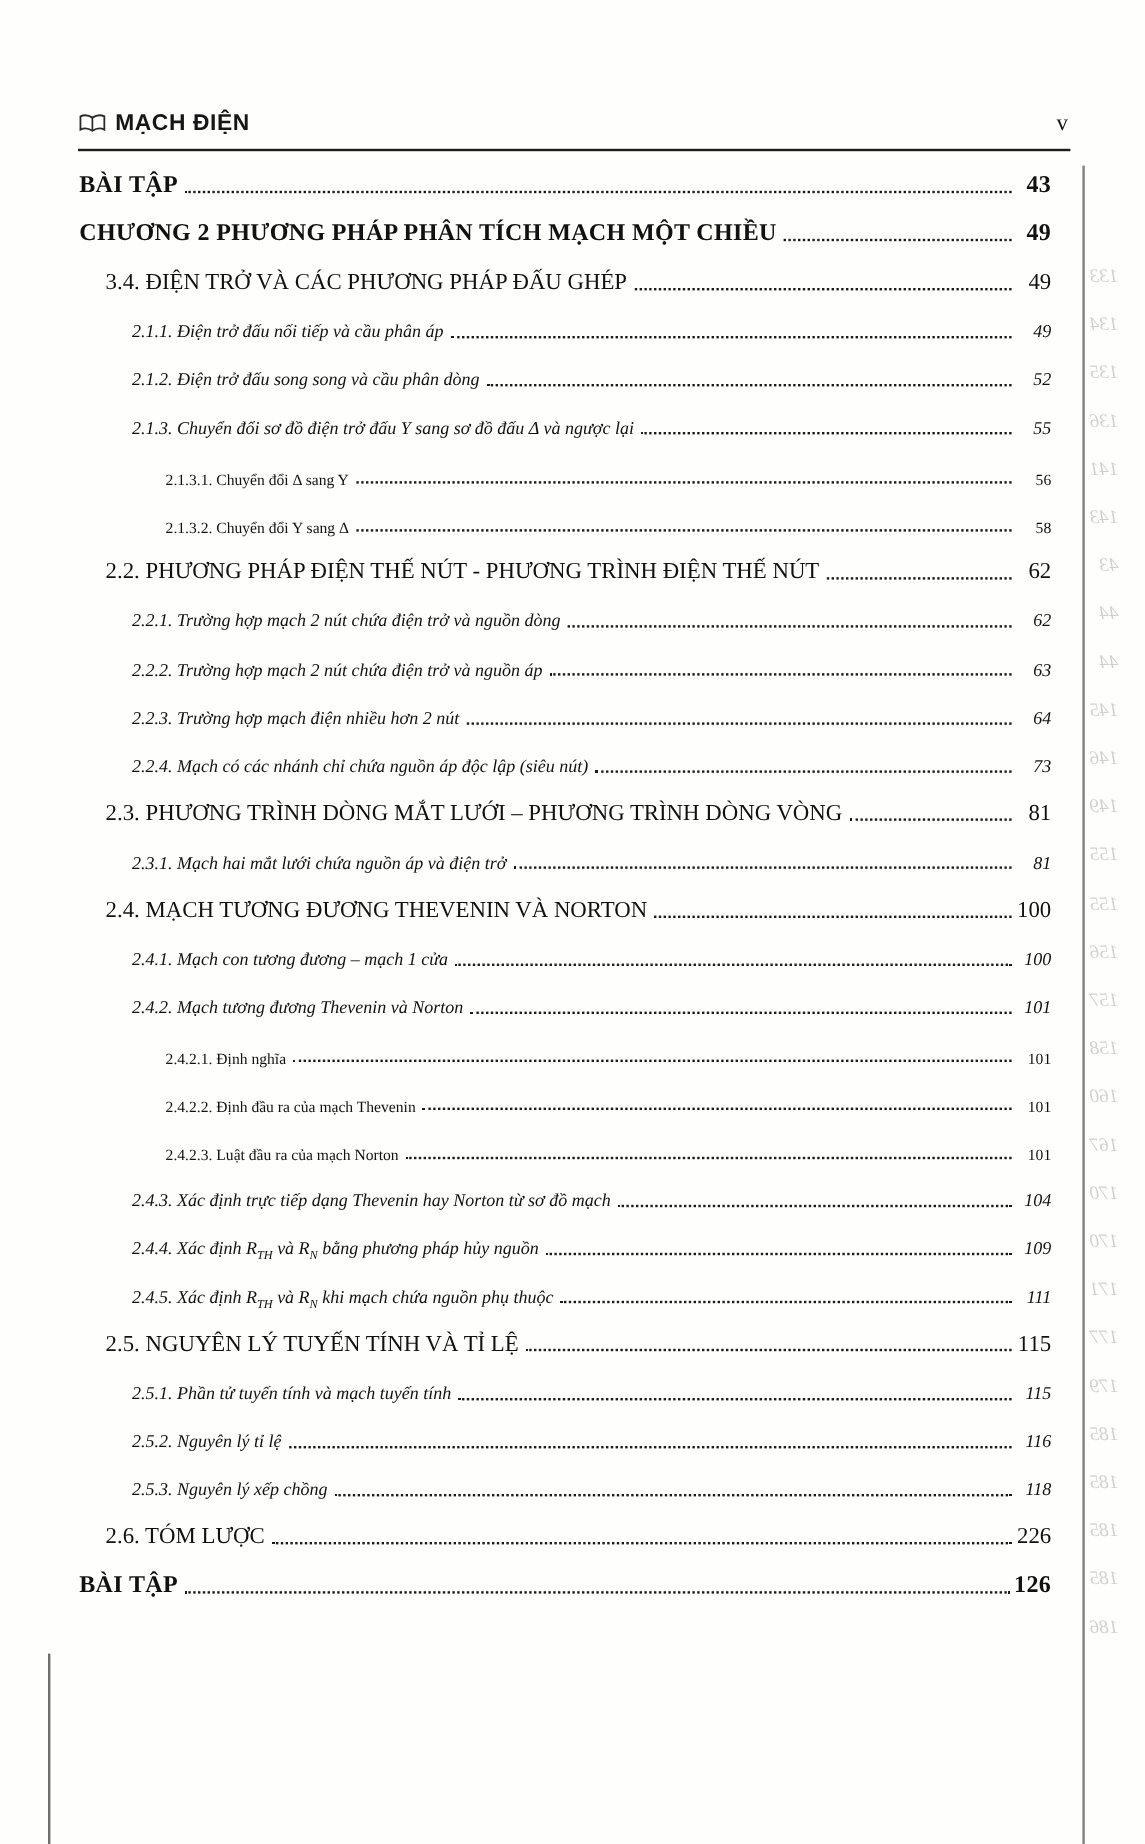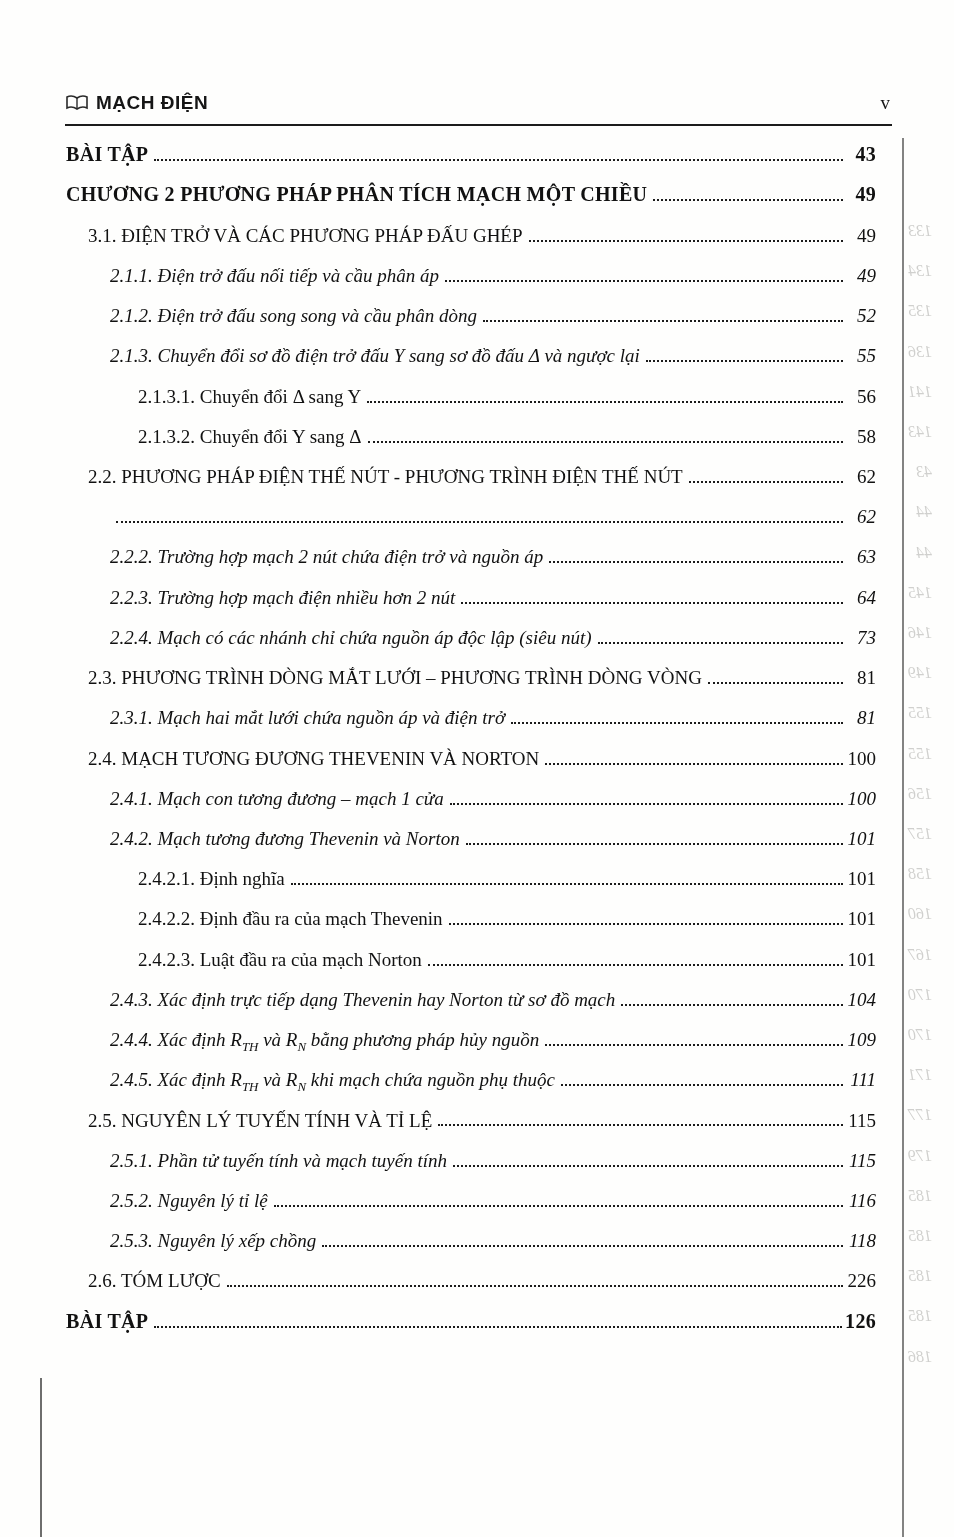--- a/index.html
+++ b/index.html
@@ -40,23 +40,23 @@
     flex:1 1 auto;min-width:12px;
     border-bottom:2.2px dotted #1b1b1b;
     margin:0 3px 4px 6px;
   }
   .toc-page{line-height:1.05;text-align:right;min-width:30px;flex:0 0 auto;}
   sub{font-size:68%;line-height:0;}
   
   .lvl0{font-weight:700;font-size:20px;letter-spacing:.3px;}
   .lvl0 .toc-page{font-weight:700;}
   .lvl1{font-size:19px;padding-left:22px;}
-  .lvl2{font-size:19px;padding-left:44px;}
+  .lvl2{font-size:15px;padding-left:44px;}
   .lvl2 .toc-label,.lvl2 .toc-page{font-style:italic;}
-  .lvl3{font-size:19px;padding-left:72px;}
+  .lvl3{font-size:13px;padding-left:72px;}
   
   .right-scan-line{
     position:absolute;left:902px;top:138px;bottom:0;width:2px;
     background:#5a5a58;opacity:.75;
   }
   .left-scan-line{
     position:absolute;left:40px;top:1378px;height:159px;width:2px;
     background:#4a4a48;opacity:.8;
   }
   .bleedthrough{position:absolute;top:0;left:0;right:0;bottom:0;pointer-events:none;}
@@ -121,21 +121,21 @@
     <span class="toc-page">43</span>
   </div>
 
   <div class="toc-row lvl0">
     <span class="toc-label">CHƯƠNG 2 PHƯƠNG PHÁP PHÂN TÍCH MẠCH MỘT CHIỀU</span>
     <span class="dots"></span>
     <span class="toc-page">49</span>
   </div>
 
   <div class="toc-row lvl1">
-    <span class="toc-label">3.1. ĐIỆN TRỞ VÀ CÁC PHƯƠNG PHÁP ĐẤU GHÉP</span>
+    <span class="toc-label">3.4. ĐIỆN TRỞ VÀ CÁC PHƯƠNG PHÁP ĐẤU GHÉP</span>
     <span class="dots"></span>
     <span class="toc-page">49</span>
   </div>
 
   <div class="toc-row lvl2">
     <span class="toc-label">2.1.1. Điện trở đấu nối tiếp và cầu phân áp</span>
     <span class="dots"></span>
     <span class="toc-page">49</span>
   </div>
 
@@ -163,20 +163,21 @@
     <span class="toc-page">58</span>
   </div>
 
   <div class="toc-row lvl1">
     <span class="toc-label">2.2. PHƯƠNG PHÁP ĐIỆN THẾ NÚT - PHƯƠNG TRÌNH ĐIỆN THẾ NÚT</span>
     <span class="dots"></span>
     <span class="toc-page">62</span>
   </div>
 
   <div class="toc-row lvl2">
+    <span class="toc-label">2.2.1. Trường hợp mạch 2 nút chứa điện trở và nguồn dòng</span>
     <span class="dots"></span>
     <span class="toc-page">62</span>
   </div>
 
   <div class="toc-row lvl2">
     <span class="toc-label">2.2.2. Trường hợp mạch 2 nút chứa điện trở và nguồn áp</span>
     <span class="dots"></span>
     <span class="toc-page">63</span>
   </div>
 

